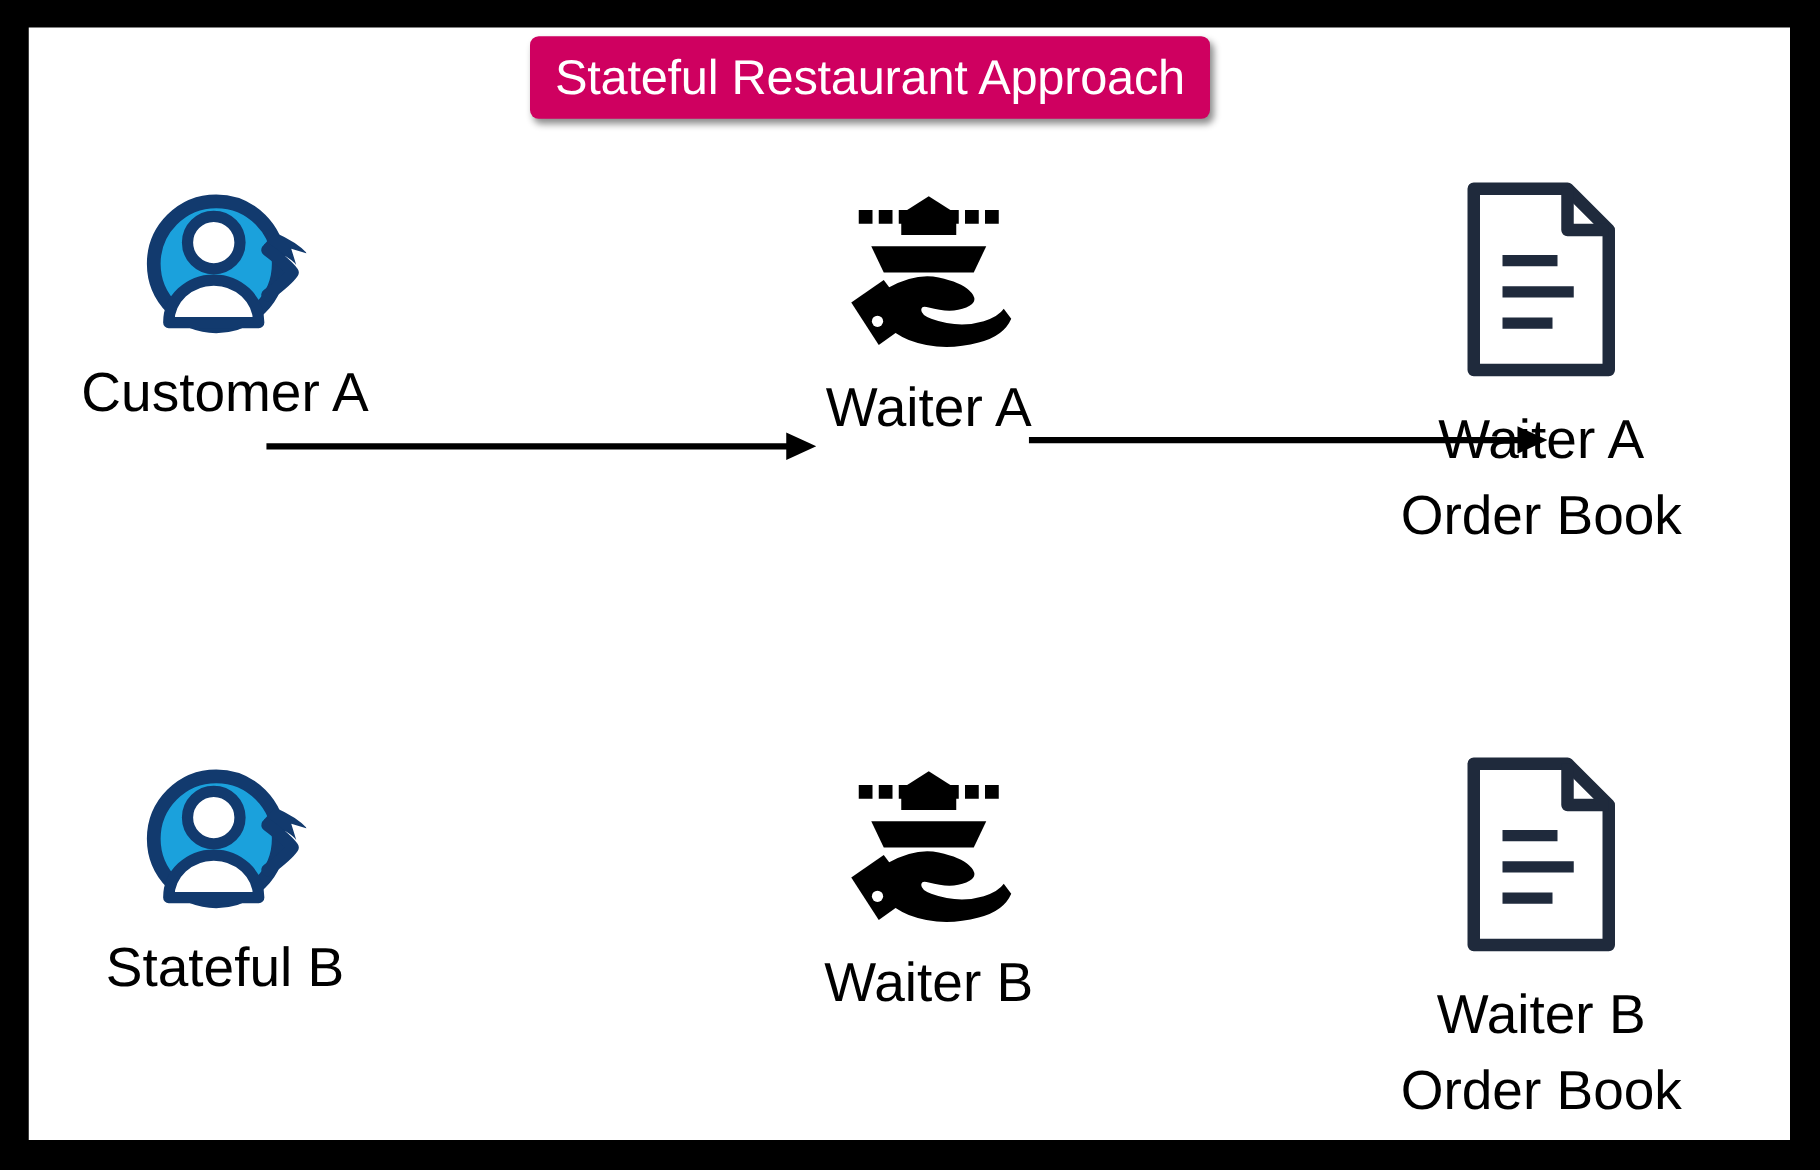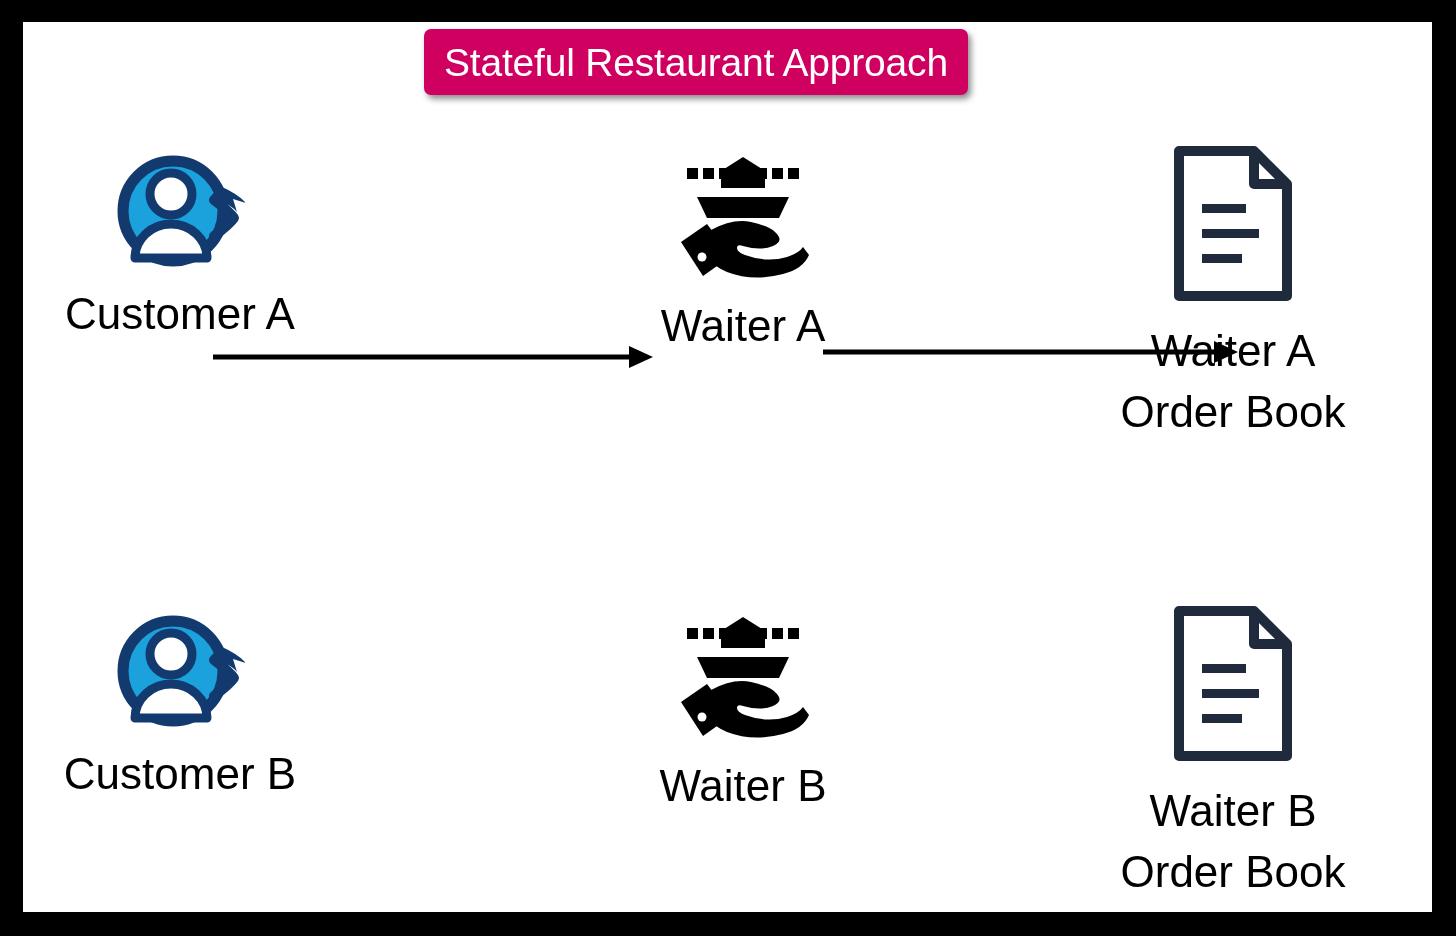--- a/index.html
+++ b/index.html
@@ -182,21 +182,21 @@
       <div class="node node-customer">
         <span class="icon-box">
           <svg width="130" height="122" viewBox="0 0 130 122">
             <circle cx="58" cy="61" r="50" fill="#1ba1dc" stroke="#123a6e" stroke-width="11"></circle>
             <circle cx="56" cy="44" r="21" fill="#ffffff" stroke="#123a6e" stroke-width="9"></circle>
             <path d="M20 108 a36 34 0 0 1 72 0 z" fill="#ffffff" stroke="#123a6e" stroke-width="9" stroke-linejoin="round"></path>
             <path d="M96 46 q22 10 26 16 l-4 -13 l13 4 q-8 -9 -26 -17 z" fill="#123a6e"></path>
             <path d="M99 50 q16 12 20 18 q-4 6 -20 18" fill="none" stroke="#123a6e" stroke-width="10" stroke-linecap="round" stroke-linejoin="round"></path>
           </svg>
         </span>
-        <span class="node-label">Customer B</span>
+        <span class="node-label">Stateful B</span>
       </div>
 
       <div class="node node-waiter">
         <span class="icon-box">
           <svg width="140" height="130" viewBox="0 0 140 130">
             <g fill="#000000">
               <rect x="14" y="16" width="11" height="11"></rect>
               <rect x="30" y="16" width="11" height="11"></rect>
               <rect x="46" y="16" width="11" height="11"></rect>
               <rect x="83" y="16" width="11" height="11"></rect>

